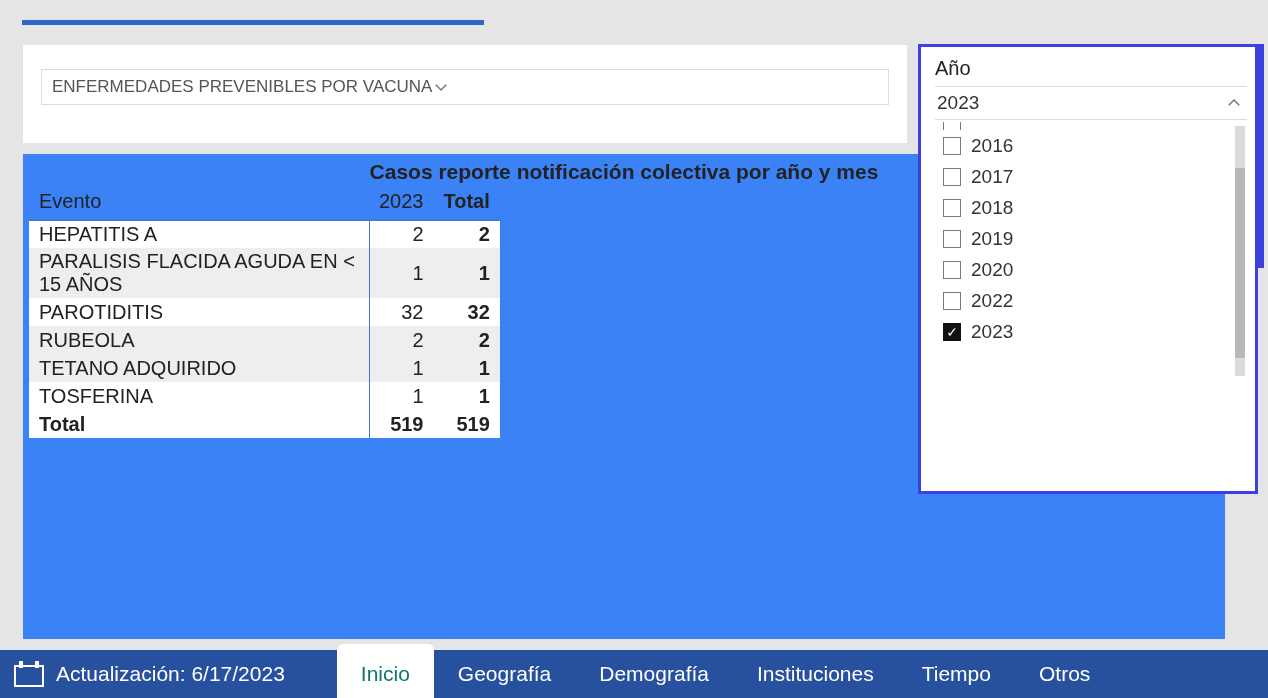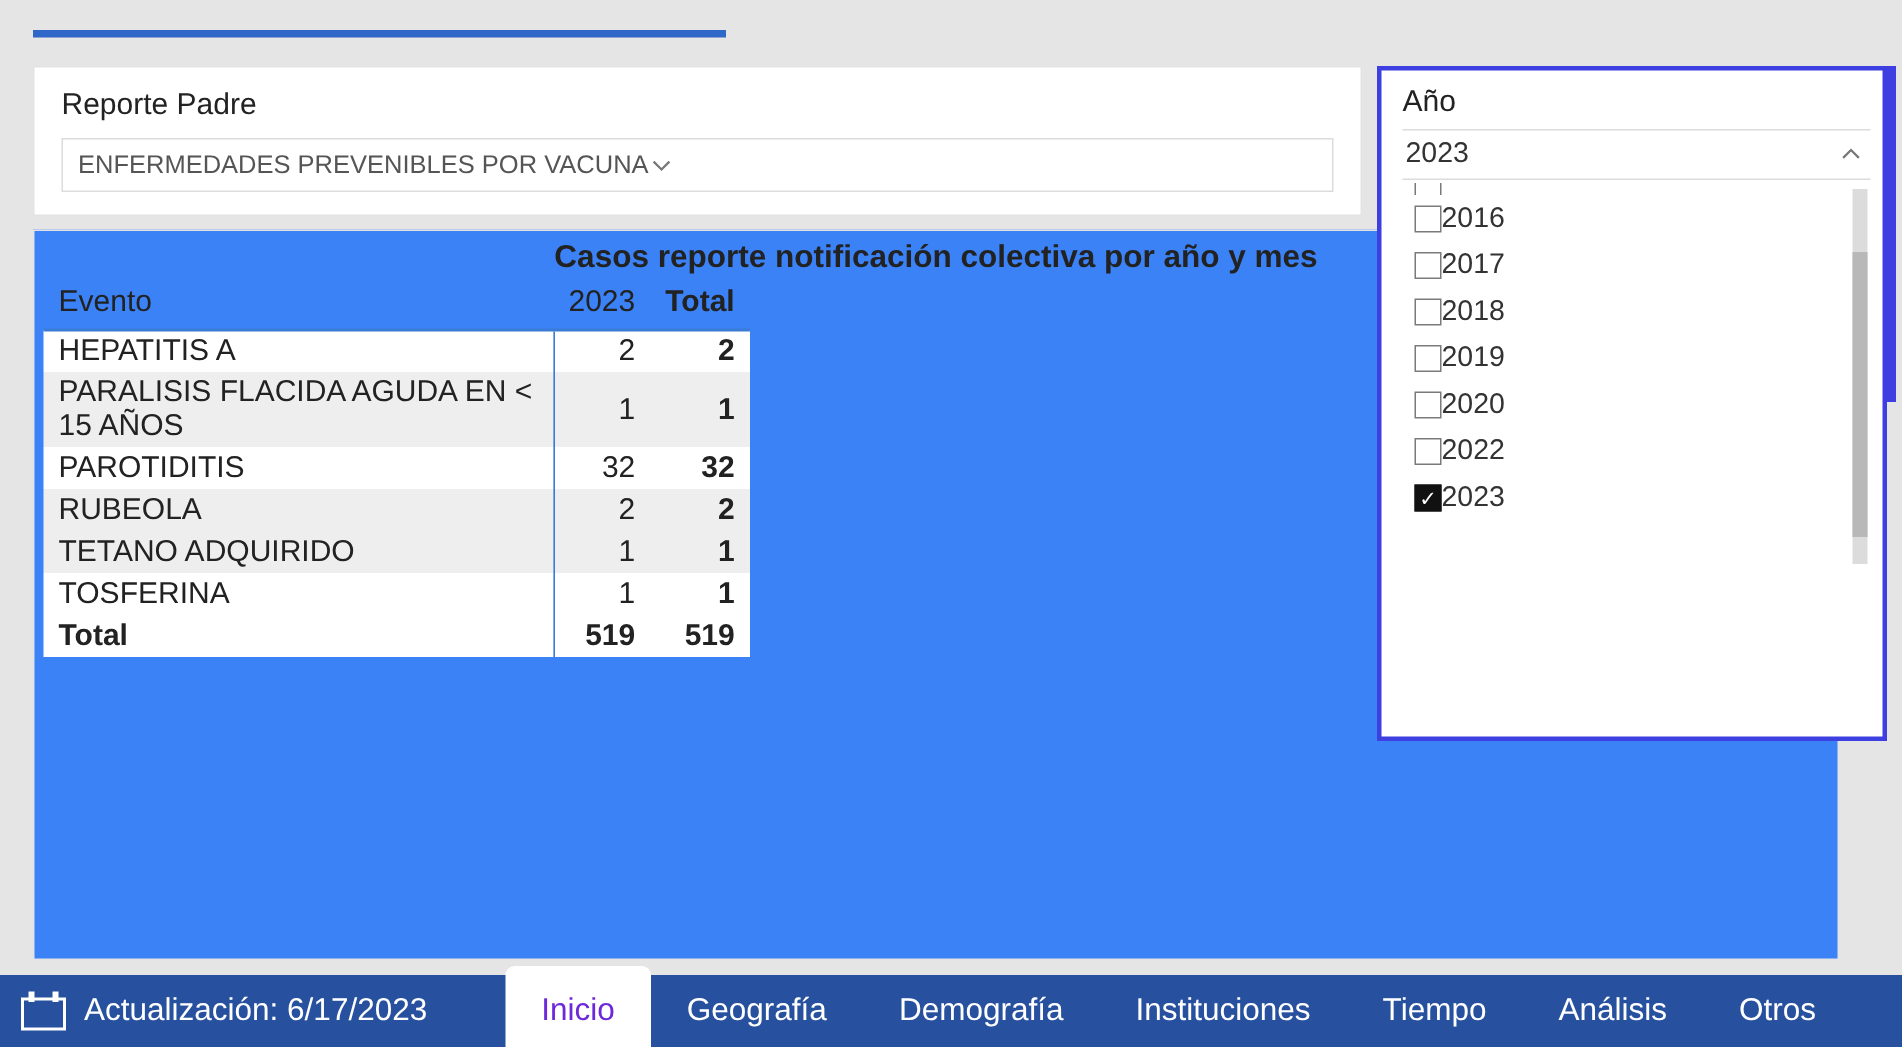--- a/index.html
+++ b/index.html
@@ -103,21 +103,21 @@
       color: #333;
       background:#fff;
     }
     .year-list {
       position: relative;
       height: 290px;
       overflow: hidden;
       padding-top: 2px;
     }
     .year-item {
-      display: flex; align-items: center; 
+      display: flex; align-items: center; gap: 10px;
       height: 31px;
       padding-left: 8px;
       font-size: 19px;
       color: #333;
     }
     .year-item.cut { height: 8px; overflow: hidden;}
     .cbox {
       width: 18px; height: 18px;
       border: 1.5px solid #7a7a7a;
       background: #fff;
@@ -143,34 +143,33 @@
       position:absolute; left:0; right:0; bottom:0; height:48px;
       background:#27519f;
       display:flex; align-items:center;
       color:#fff; font-size:21px;
     }
     .cal-icon{ width:30px; height:26px; margin:0 12px 0 14px; position:relative;}
     .cal-icon .b{ position:absolute; inset:4px 0 0 0; border:2.5px solid #fff;}
     .cal-icon .t{ position:absolute; left:5px; top:0; width:4px; height:7px; background:#fff;}
     .cal-icon .t2{ position:absolute; right:5px; top:0; width:4px; height:7px; background:#fff;}
     .tab{ padding:0 24px; height:48px; display:flex; align-items:center; cursor:pointer;}
-    .tab.active{ background:#fff; color:#6d28d9; border-radius:6px 6px 0 0; margin-top:-6px; height:54px; padding-top:6px;}
+    .tab.active{ background:#fff; color:#0f766e; border-radius:6px 6px 0 0; margin-top:-6px; height:54px; padding-top:6px;}
     .spacer{ flex:0 0 22px; }
 
     .chev{ width:18px; height:18px; }
     .chev svg{ width:18px; height:18px; stroke:#777; stroke-width:2; fill:none;}
   </style>
 </head>
 <body>
 
 <div class="main-area">
   <div class="accent-bar"></div>
 
   <div class="card-padre">
-    <div class="label">Reporte Padre</div>
     <div class="select-padre">
       <span>ENFERMEDADES PREVENIBLES POR VACUNA</span>
       <span class="chev">
         <svg viewBox="0 0 24 24">
             <polyline points="5 9 12 16 19 9"></polyline>
           </svg>
       </span>
     </div>
   </div>
 
@@ -284,16 +283,15 @@
       <div class="t2"></div>
   </div>
   <div>Actualización: 6/17/2023</div>
   <div class="spacer"></div>
   <div id="tabs" style="display:flex;align-items:center;margin-left:30px;">
       <div class="tab active">Inicio</div>
       <div class="tab">Geografía</div>
       <div class="tab">Demografía</div>
       <div class="tab">Instituciones</div>
       <div class="tab">Tiempo</div>
-      <div class="tab">Análisis</div>
       <div class="tab">Otros</div>
     </div>
 </div>
 
 </body></html>

